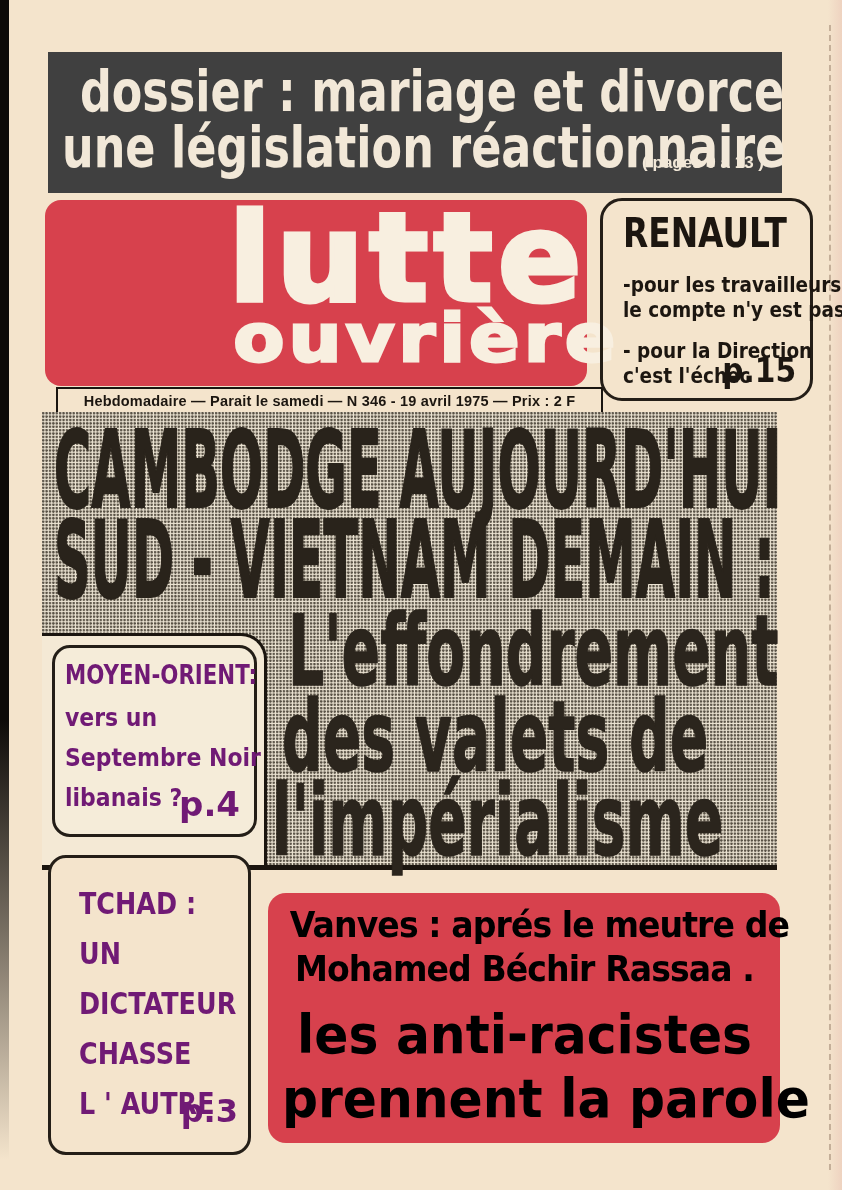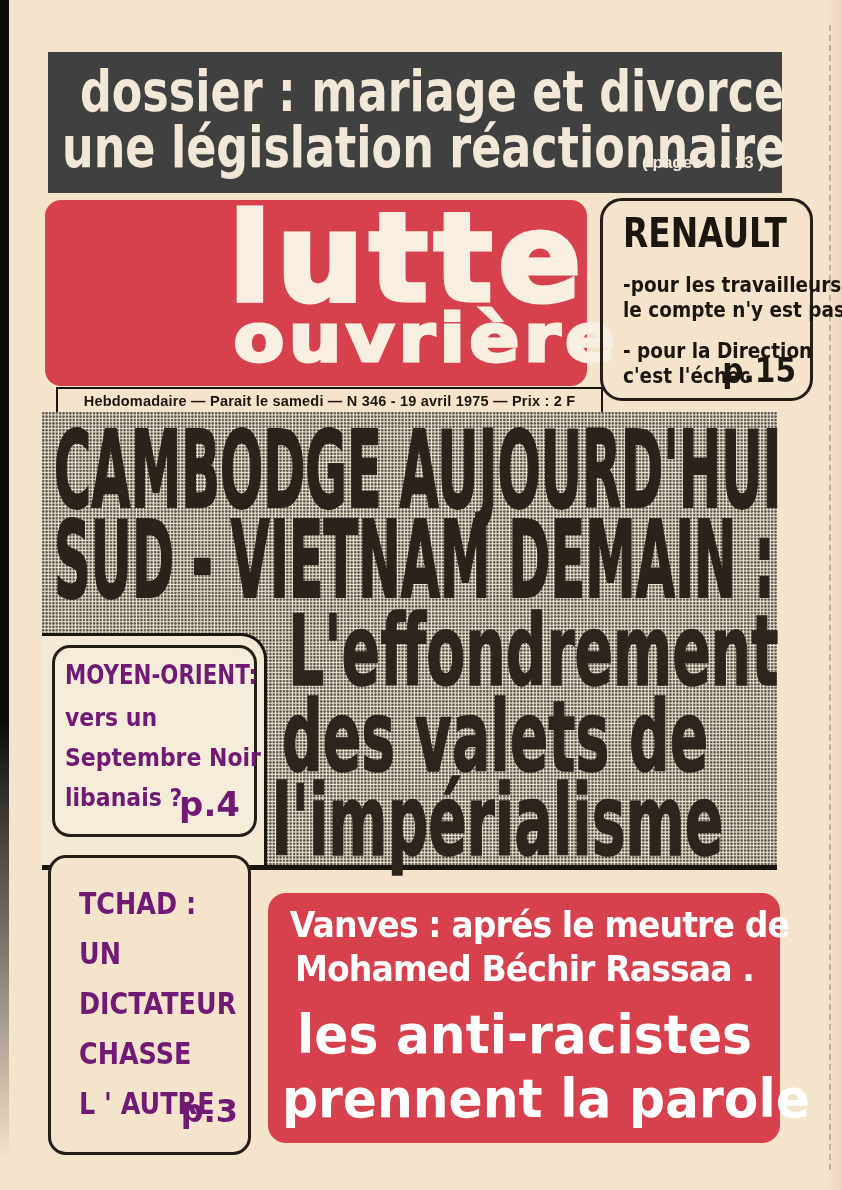--- a/index.html
+++ b/index.html
@@ -85,21 +85,21 @@
   .mo .title{font-size:26px;transform:scaleX(.82);transform-origin:0 0;white-space:nowrap;}
   .mo .ln{font-size:25px;line-height:40px;transform:scaleX(.88);transform-origin:0 0;white-space:nowrap;}
   .mo .ln-first{margin-top:8px;}
   .mo .pref{position:absolute;right:14px;bottom:10px;font-size:34px;}
   .tc{left:48px;top:855px;width:203px;height:300px;padding:20px 0 4px 28px;background:#f4e4cc;}
   .tc .ln{font-size:31px;line-height:50px;transform:scaleX(.82);transform-origin:0 0;white-space:nowrap;}
   .tc .pref{position:absolute;right:10px;bottom:22px;font-size:32px;}
 
   
   .vanves{position:absolute;left:268px;top:893px;width:512px;height:250px;
-    background:#d7414d;border-radius:18px;color:#ffffff;text-align:center;
+    background:#d7414d;border-radius:18px;color:#000000;text-align:center;
     font-family:"DejaVu Sans",sans-serif;font-weight:bold;}
   .vanves .k{font-size:36px;line-height:44px;white-space:nowrap;
     display:inline-block;transform:scaleX(.92);letter-spacing:-1px;}
   .vanves .k1{margin-top:10px;}
   .vanves .h{font-size:53px;line-height:60px;white-space:nowrap;
     display:inline-block;transform:scaleX(.95);margin-top:4px;}
   .vanves .row{line-height:0;}
   .vanves .row-h1{margin-top:10px;}
 </style>
 </head>

